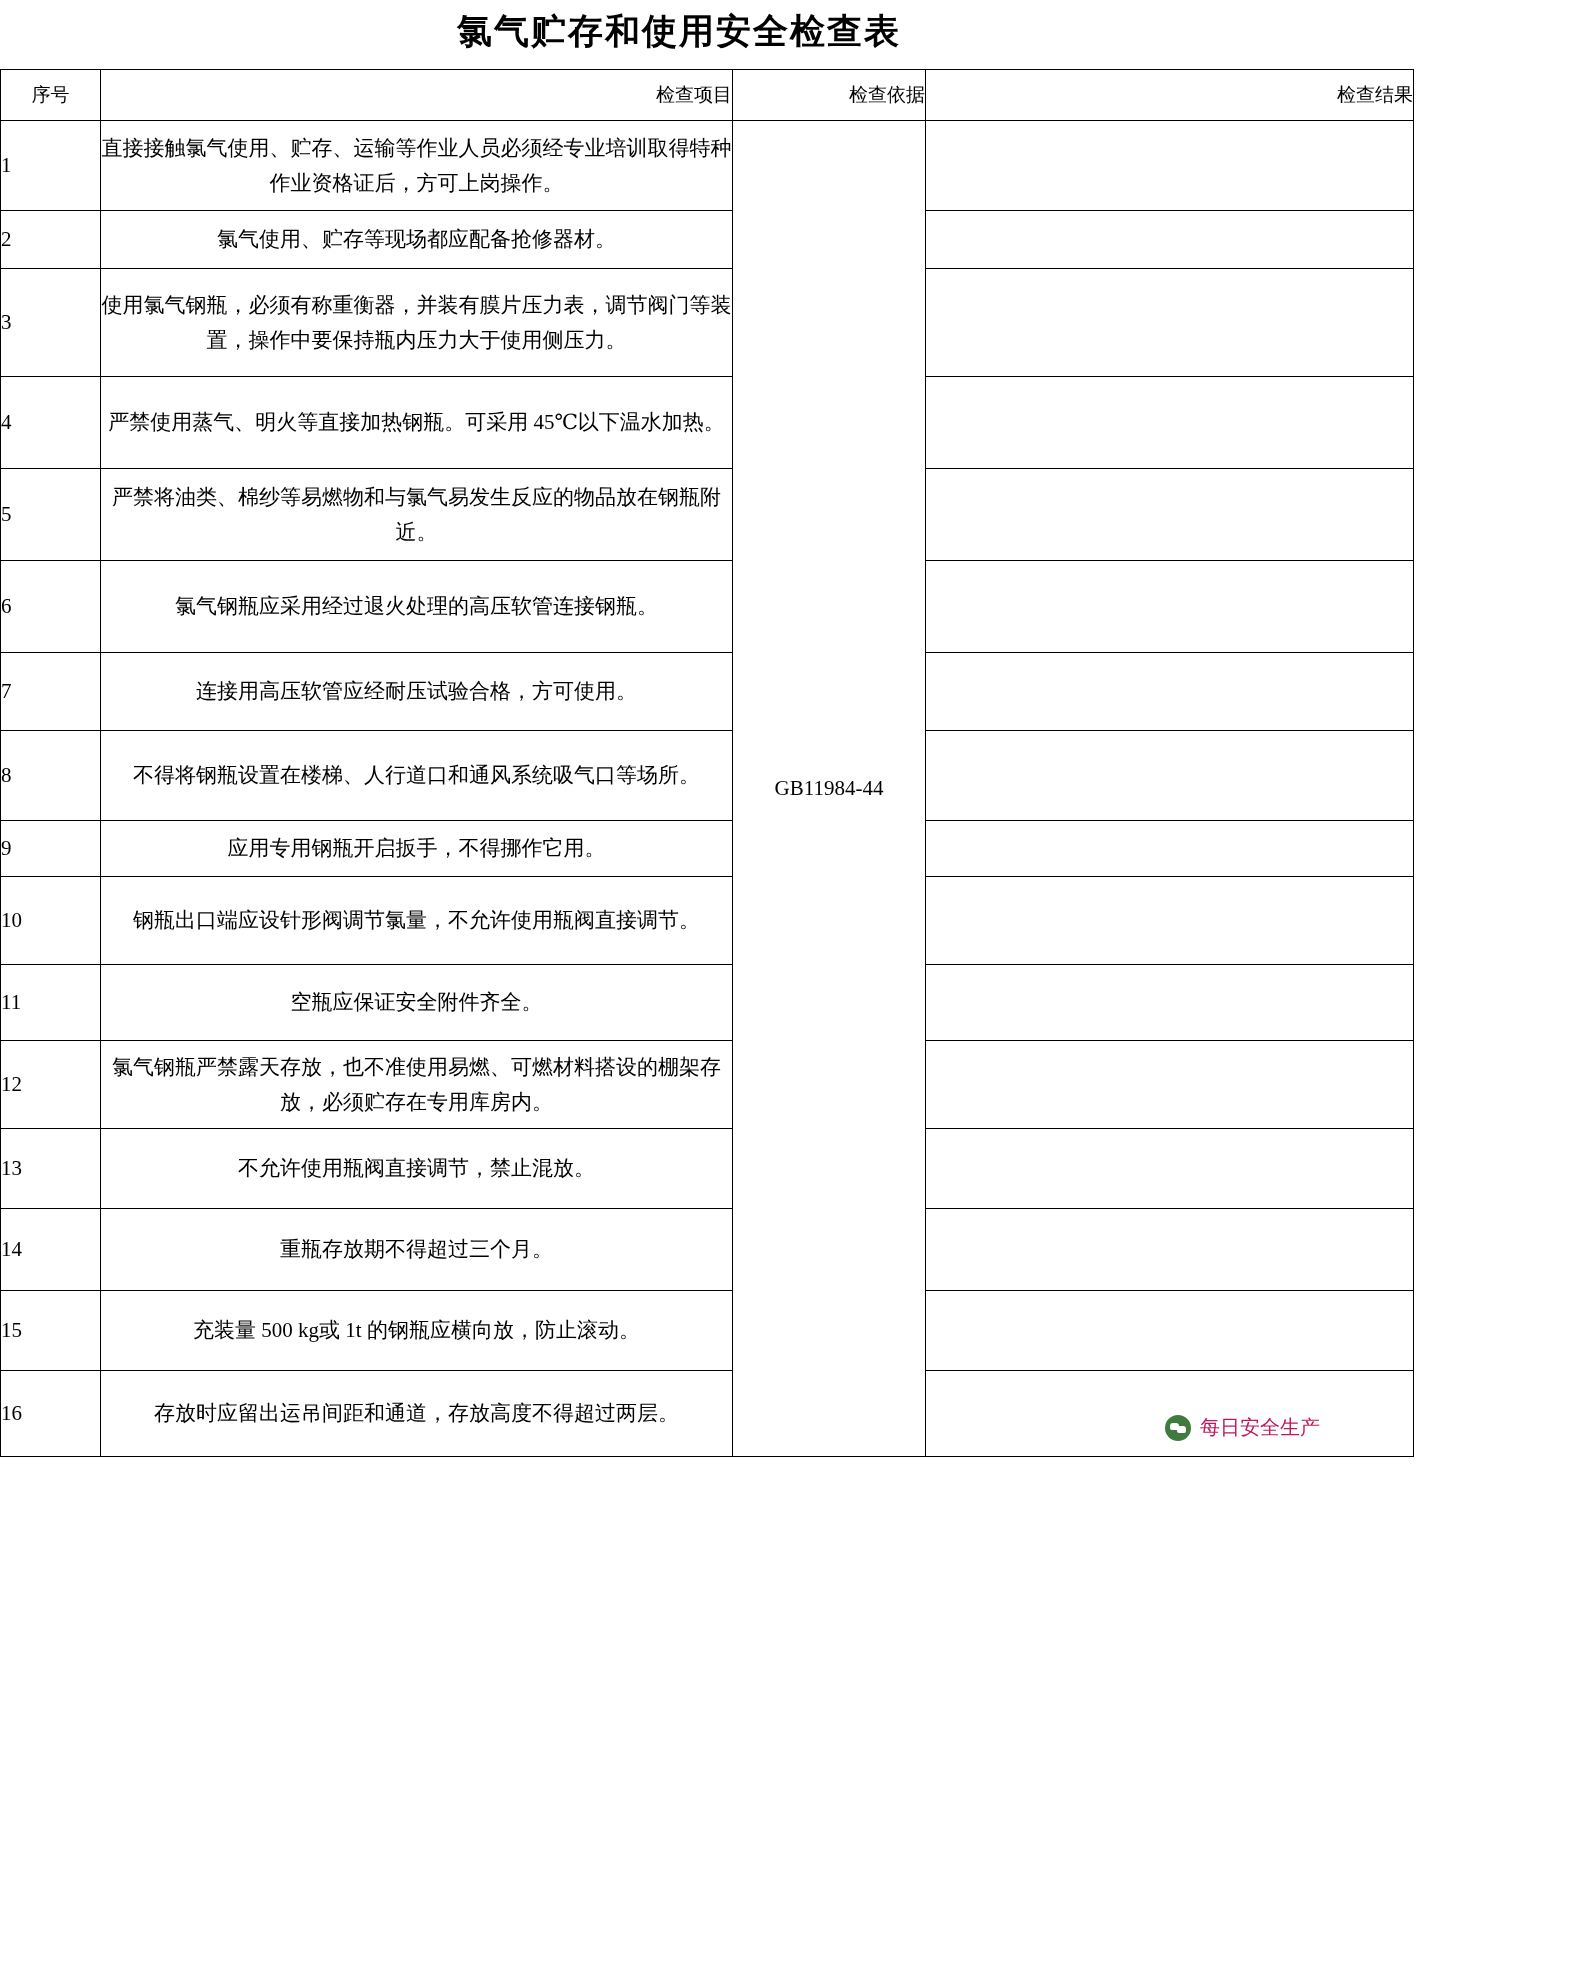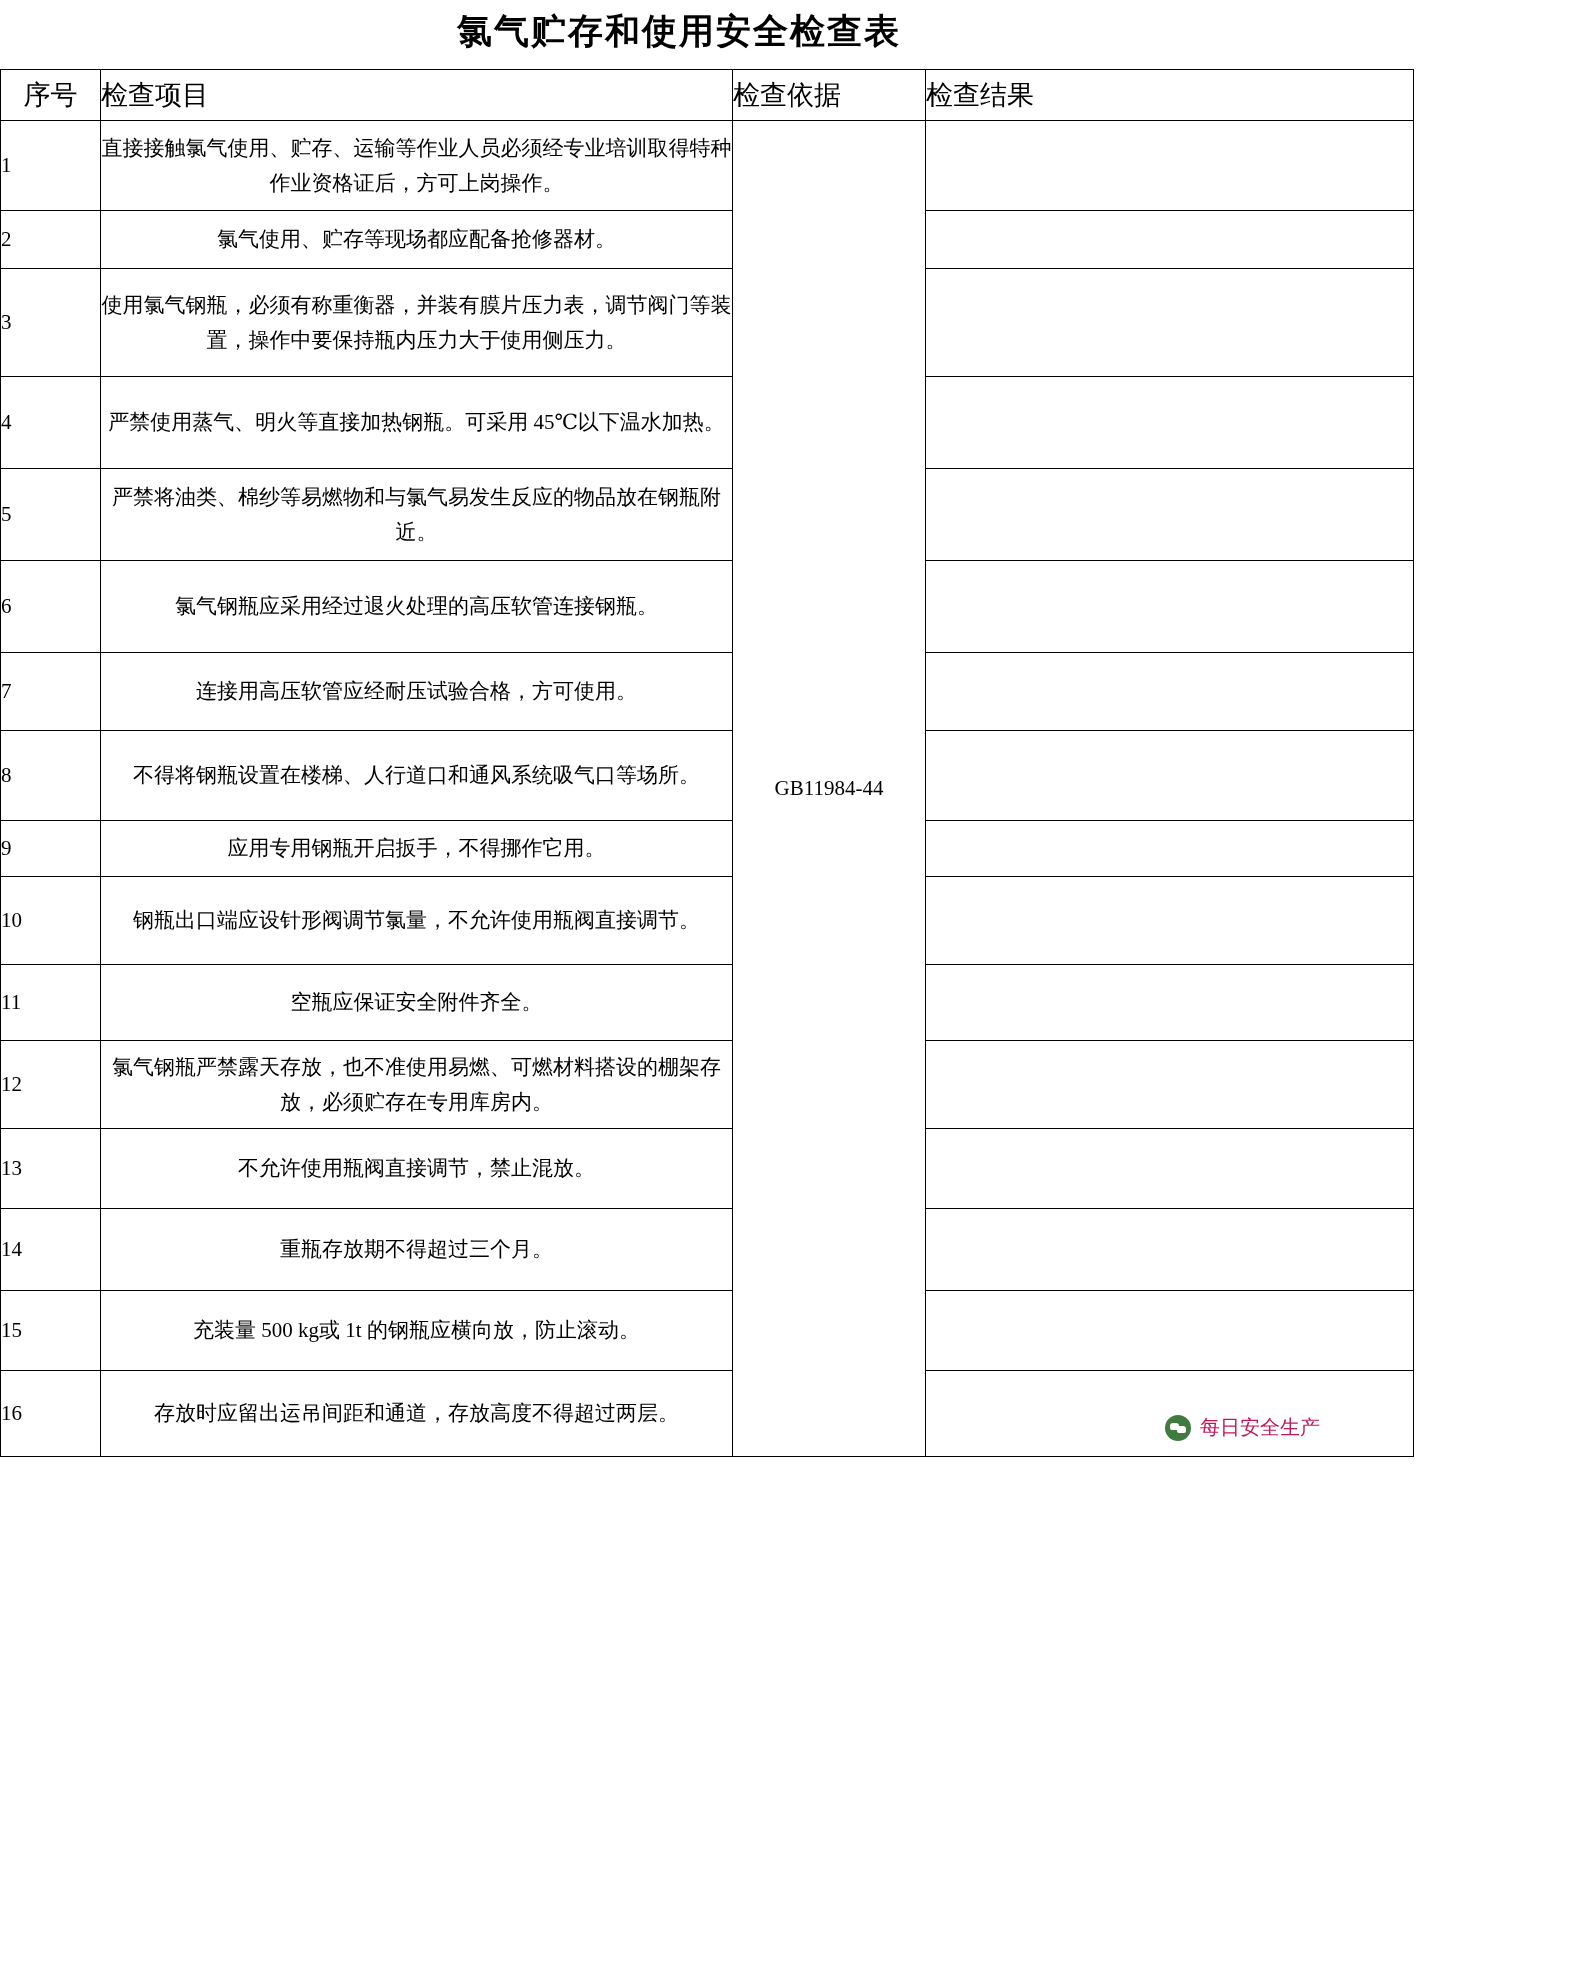--- a/index.html
+++ b/index.html
@@ -41,28 +41,28 @@
     font-weight: normal;
     padding: 0;
   }
   col.c-no    { width: 100px; }
   col.c-item  { width: 632px; }
   col.c-basis { width: 193px; }
   col.c-res   { width: 488px; }
 
   thead td {
     height: 50px;
-    text-align: left;
+    text-align: right;
   }
   thead td.hdr-no {
     text-align: center;
   }
   .hdr-text {
     display: block;
-    font-size: 27px;
+    font-size: 19px;
   }
   td.no-cell {
     text-align: left;
     padding-left: 18px;
     font-size: 21px;
     vertical-align: middle;
   }
   td.item-cell {
     text-align: center;
     padding: 10px 14px 10px 20px;

